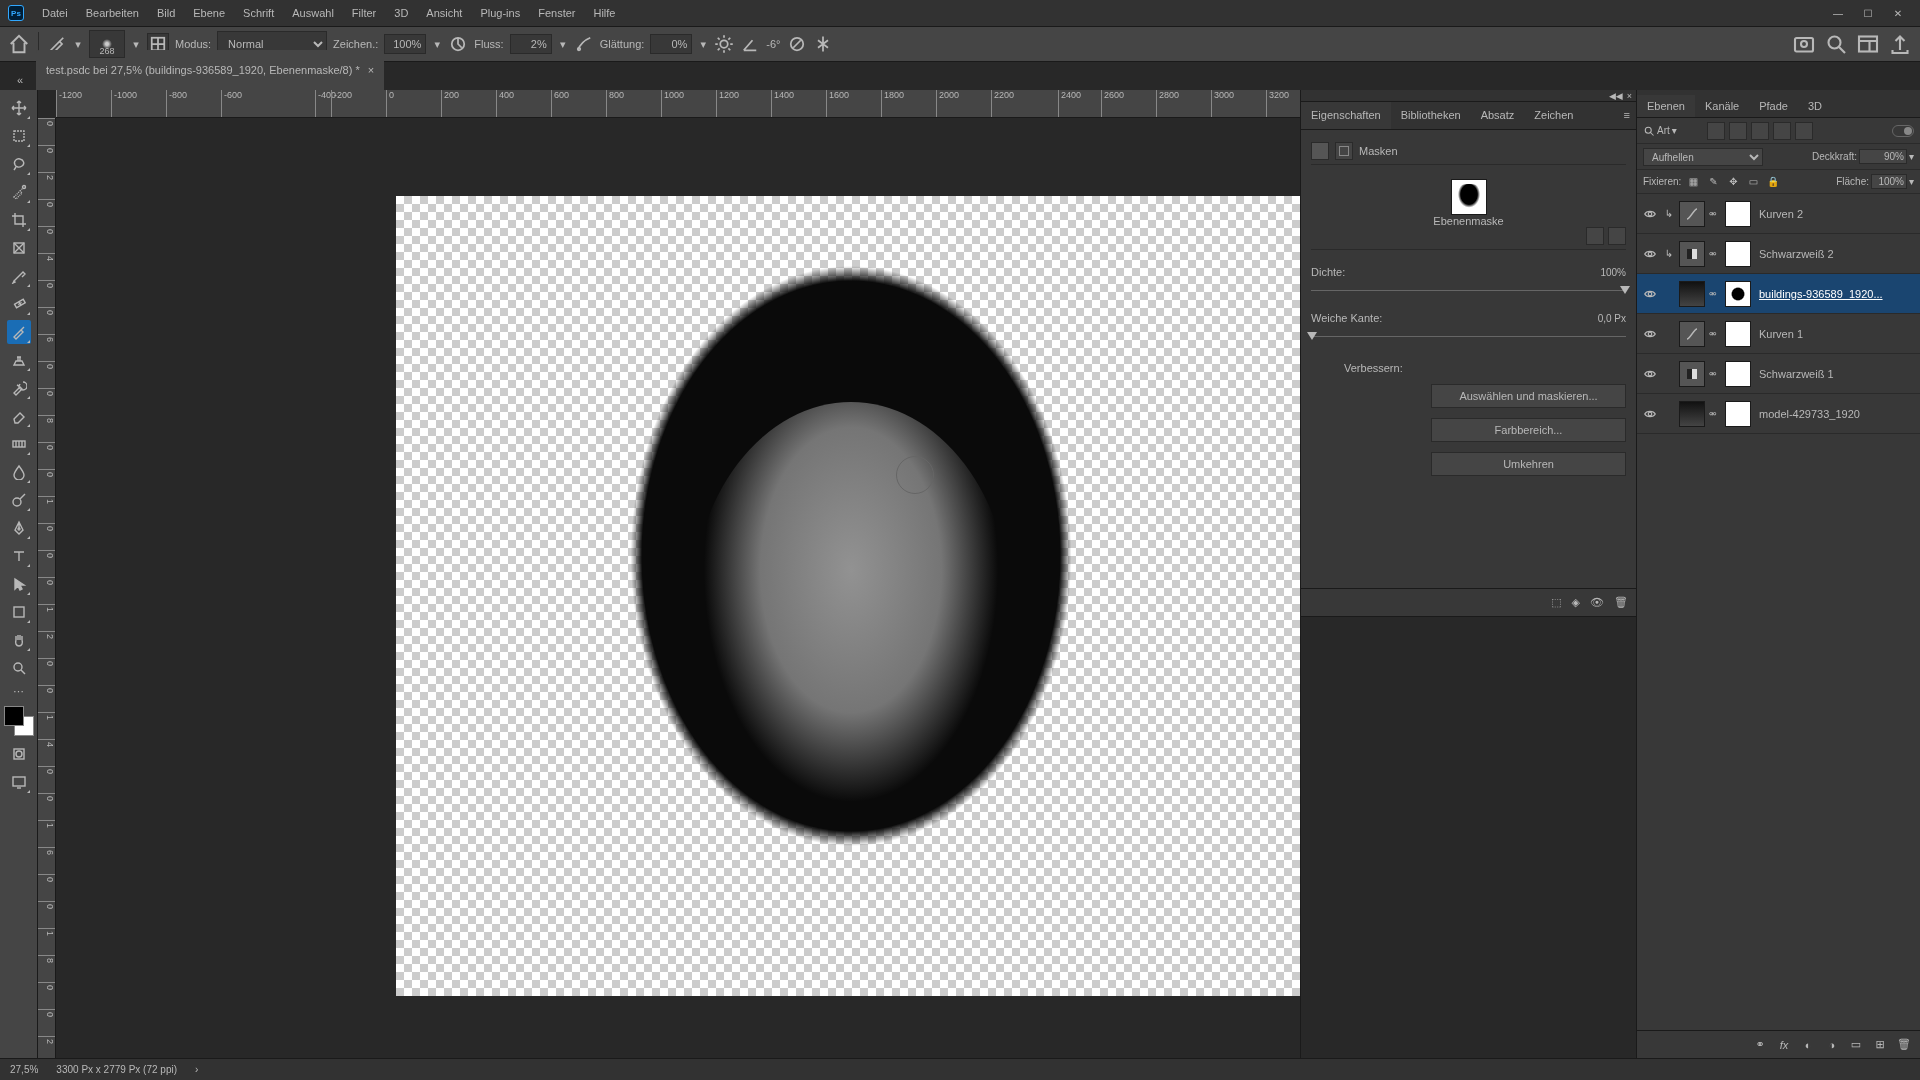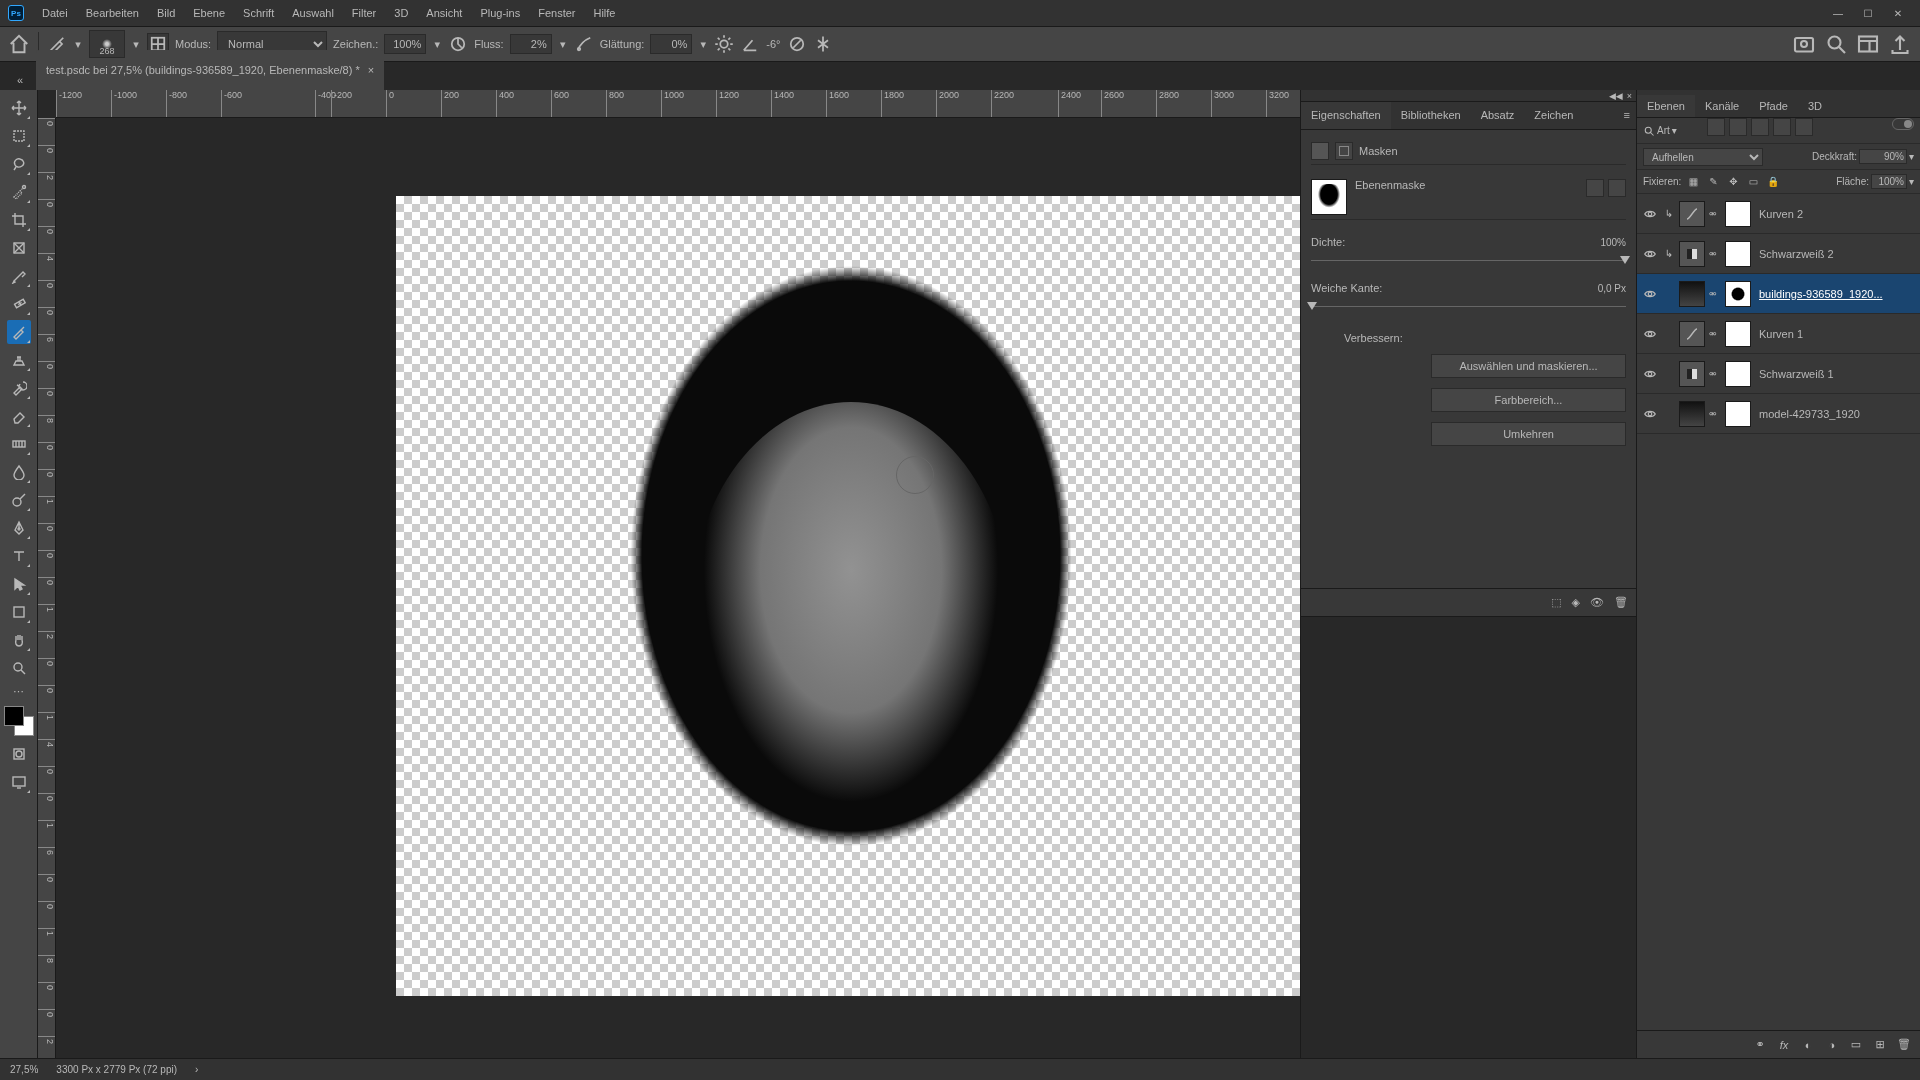--- a/index.html
+++ b/index.html
@@ -65,41 +65,41 @@
 .rightcol { width: 620px; display: flex; }
 .props-panel { width: 336px; background: #383838; border-left: 1px solid #1a1a1a; display: flex; flex-direction: column; }
 .props-panel .collapse-strip { height: 12px; background: #323232; border-bottom: 1px solid #1a1a1a; display: flex; justify-content: flex-end; align-items: center; padding-right: 4px; gap: 4px; font-size: 9px; }
 .panel-tabs { height: 28px; background: #323232; border-bottom: 1px solid #1a1a1a; display: flex; }
 .panel-tabs span { padding: 7px 10px; font-size: 11px; cursor: default; }
 .panel-tabs span.active { background: #383838; }
 .panel-tabs .menu-icon { margin-left: auto; padding: 7px 6px; }
 .props-body { flex: 1; padding: 8px 10px; display: flex; flex-direction: column; gap: 6px; }
 .props-body .mask-header { display: flex; align-items: center; gap: 6px; padding: 4px 0; border-bottom: 1px solid #2a2a2a; margin-bottom: 4px; }
 .props-body .mask-header .micon { width: 18px; height: 18px; background: #555; border: 1px solid #2a2a2a; }
-.props-body .thumb-row { display: flex; gap: 8px; padding: 4px 0; border-bottom: 1px solid #2a2a2a; }
+.props-body .thumb-row { display: flex; align-items: center; padding: 4px 0; border-bottom: 1px solid #2a2a2a; flex-direction: column; }
 .props-body .thumb-row .mask-thumb { width: 36px; height: 36px; background: #fff; border: 1px solid #1a1a1a; position: relative; }
 .props-body .thumb-row .mask-thumb::after { content: ""; position: absolute; inset: 4px; background: radial-gradient(ellipse at 50% 40%, #000 0%, #000 45%, #fff 60%); border-radius: 40%; }
 .props-body .thumb-row .right-icons2 { margin-left: auto; display: flex; gap: 4px; }
 .props-body .thumb-row .right-icons2 div { width: 18px; height: 18px; border: 1px solid #2a2a2a; background: #454545; }
 .props-body .prop-row { display: flex; align-items: center; margin-top: 10px; }
 .props-body .prop-row label { flex: 0 0 110px; }
 .props-body .prop-row .val { width: 60px; text-align: right; font-size: 10px; }
 .props-body .slider { position: relative; height: 10px; margin-top: 2px; }
 .props-body .slider .track { position: absolute; left: 0; right: 0; top: 4px; height: 1px; background: #666; }
 .props-body .slider .knob { position: absolute; top: 0; width: 0; height: 0; border-left: 5px solid transparent; border-right: 5px solid transparent; border-top: 8px solid #b8b8b8; }
 .props-body .verb-label { margin-top: 14px; margin-left: 33px; }
 .props-body .btn { background: #454545; border: 1px solid #2a2a2a; padding: 5px 0; text-align: center; font-size: 11px; margin-top: 4px; margin-left: 120px; }
 .props-panel .footer-icons { height: 28px; border-top: 1px solid #1a1a1a; display: flex; justify-content: flex-end; align-items: center; gap: 10px; padding: 0 8px; font-size: 11px; }
 
 
 .layers-panel { width: 284px; background: #383838; border-left: 1px solid #1a1a1a; display: flex; flex-direction: column; }
 .layers-panel .top-tabs { height: 28px; background: #323232; border-bottom: 1px solid #1a1a1a; display: flex; padding-top: 5px; }
 .layers-panel .top-tabs span { padding: 5px 10px; font-size: 11px; }
 .layers-panel .top-tabs span.active { background: #383838; }
-.layers-panel .filter-row { height: 26px; display: flex; gap: 4px; padding: 0 6px; border-bottom: 1px solid #2a2a2a; }
+.layers-panel .filter-row { height: 26px; display: flex; align-items: center; gap: 4px; padding: 0 6px; border-bottom: 1px solid #2a2a2a; }
 .layers-panel .filter-row .search { flex: 0 0 60px; display: flex; align-items: center; gap: 2px; font-size: 10px; }
 .layers-panel .filter-row .ficon { width: 18px; height: 18px; border: 1px solid #2a2a2a; background: #454545; }
 .layers-panel .blend-row { height: 26px; display: flex; align-items: center; gap: 6px; padding: 0 6px; border-bottom: 1px solid #2a2a2a; }
 .layers-panel .blend-row select { background: #454545; border: 1px solid #2a2a2a; color: #b8b8b8; font-size: 10px; padding: 2px 4px; width: 120px; height: 18px; }
 .layers-panel .blend-row .opac { margin-left: auto; font-size: 10px; display: flex; align-items: center; gap: 2px; }
 .layers-panel .blend-row .opac input { width: 48px; background: #454545; border: 1px solid #2a2a2a; color: #b8b8b8; font-size: 10px; text-align: right; padding: 1px 2px; }
 .layers-panel .lock-row { height: 24px; display: flex; align-items: center; gap: 4px; padding: 0 6px; border-bottom: 1px solid #2a2a2a; font-size: 10px; }
 .layers-panel .lock-row .licon { width: 16px; height: 16px; display: flex; align-items: center; justify-content: center; }
 .layers-panel .lock-row .fill { margin-left: auto; display: flex; align-items: center; gap: 2px; }
 .layers-panel .lock-row .fill input { width: 36px; background: #454545; border: 1px solid #2a2a2a; color: #b8b8b8; font-size: 10px; text-align: right; padding: 1px 2px; }

